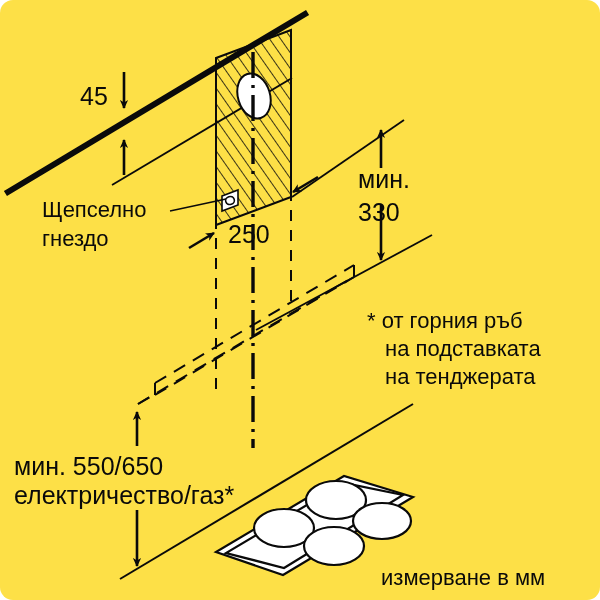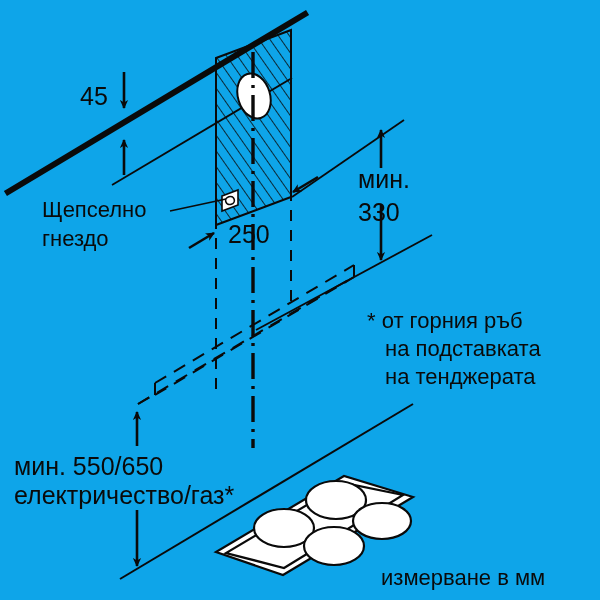--- a/index.html
+++ b/index.html
@@ -4,23 +4,24 @@
 <style>
   html, body {
     margin: 0;
     padding: 0;
     background: #ffffff;
   }
   #diagram-root {
     position: relative;
     width: 600px;
     height: 600px;
-    background: #0ea5e9;
+    background: #fde047;
     font-family: "Liberation Sans", sans-serif;
     overflow: hidden;
+    border-radius: 13px;
   }
   svg.layer {
     position: absolute;
     top: 0;
     left: 0;
     width: 600px;
     height: 600px;
     display: block;
   }
   .lbl {

